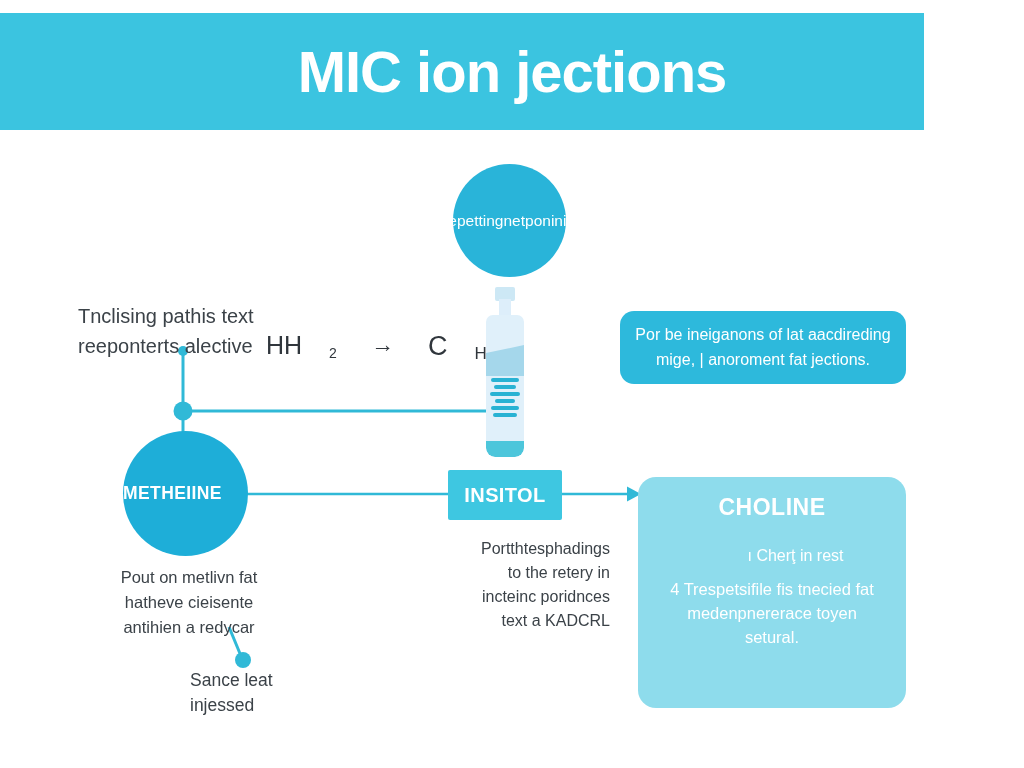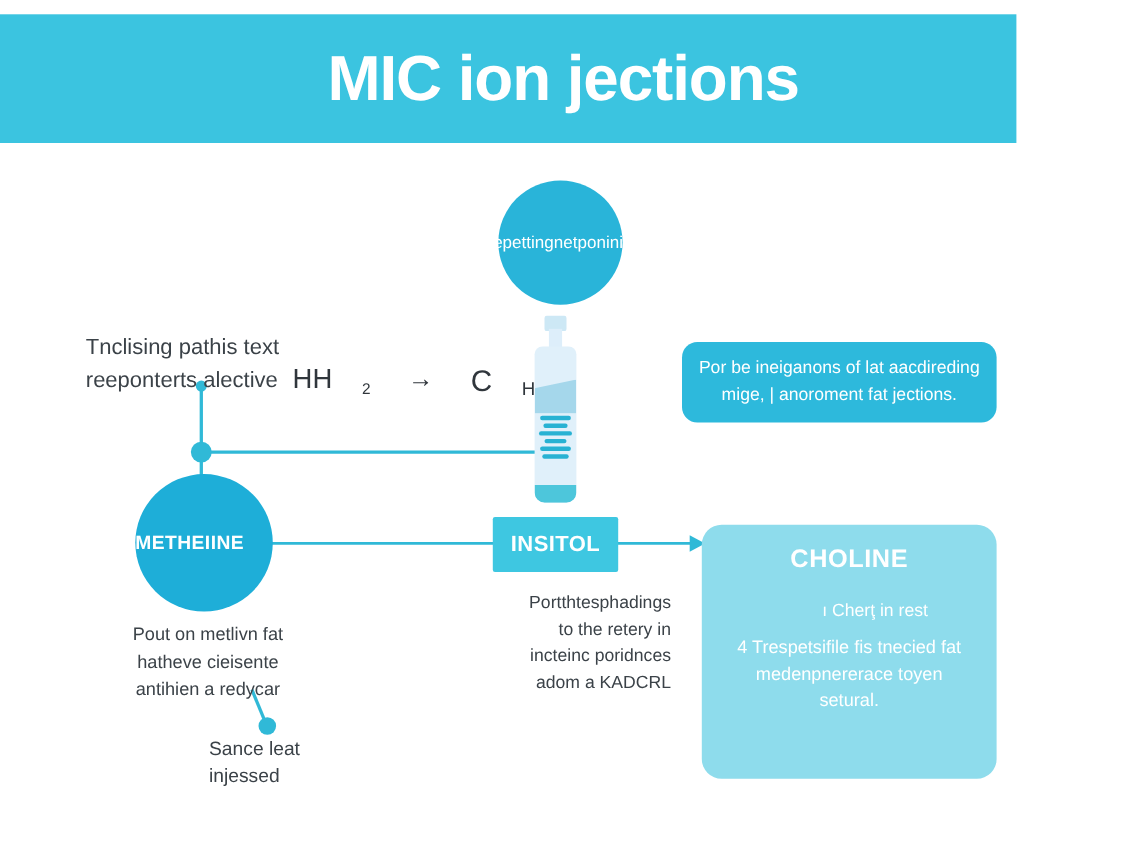--- a/index.html
+++ b/index.html
@@ -197,21 +197,21 @@
       <div>4 Trespetsifile fis tnecied fat</div>
       <div>medenpnererace toyen</div>
       <div>setural.</div>
     </div>
   </div>
 
   <div class="abs insitol-caption dark-text">
     <div>Portthtesphadings</div>
     <div>to the retery in</div>
     <div>incteinc poridnces</div>
-    <div>adom a KADCRL</div>
+    <div>text a KADCRL</div>
   </div>
 
   <div class="abs metheiine-caption dark-text">
     <div>Pout on metlivn fat</div>
     <div>hatheve cieisente</div>
     <div>antihien a redycar</div>
   </div>
 
   <div class="abs pointer-caption dark-text">
     <div>Sance leat</div>

